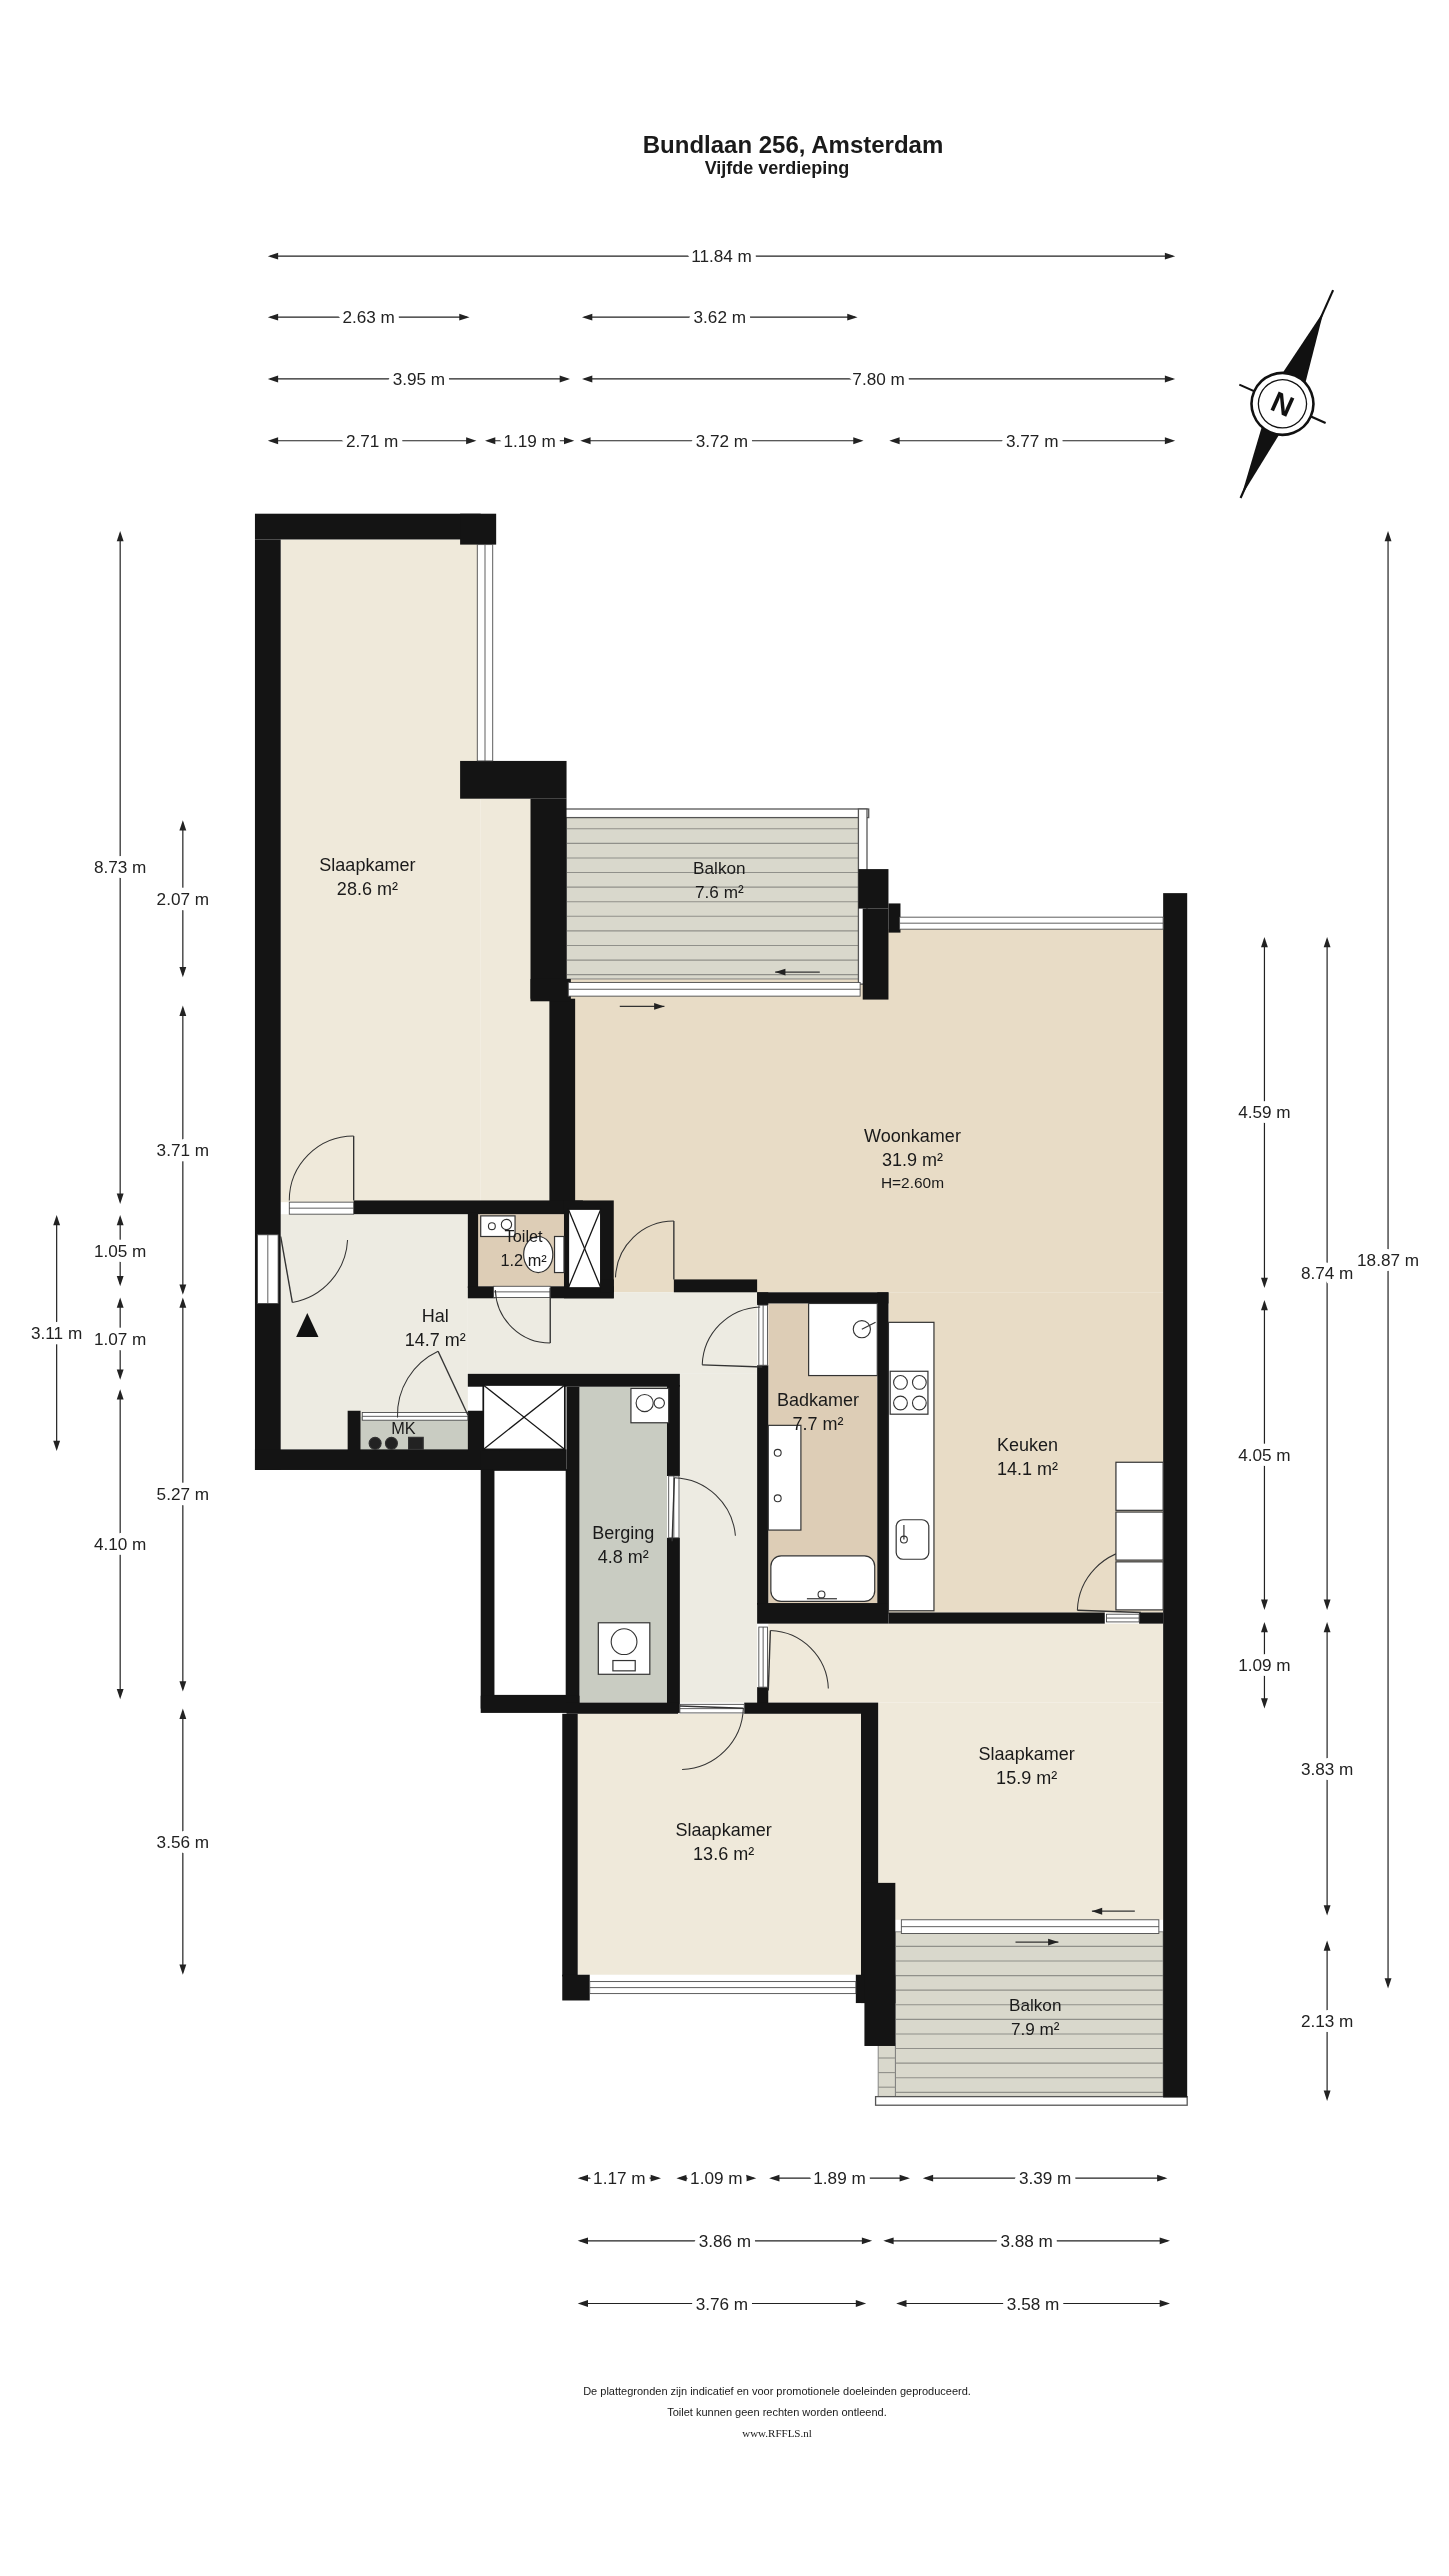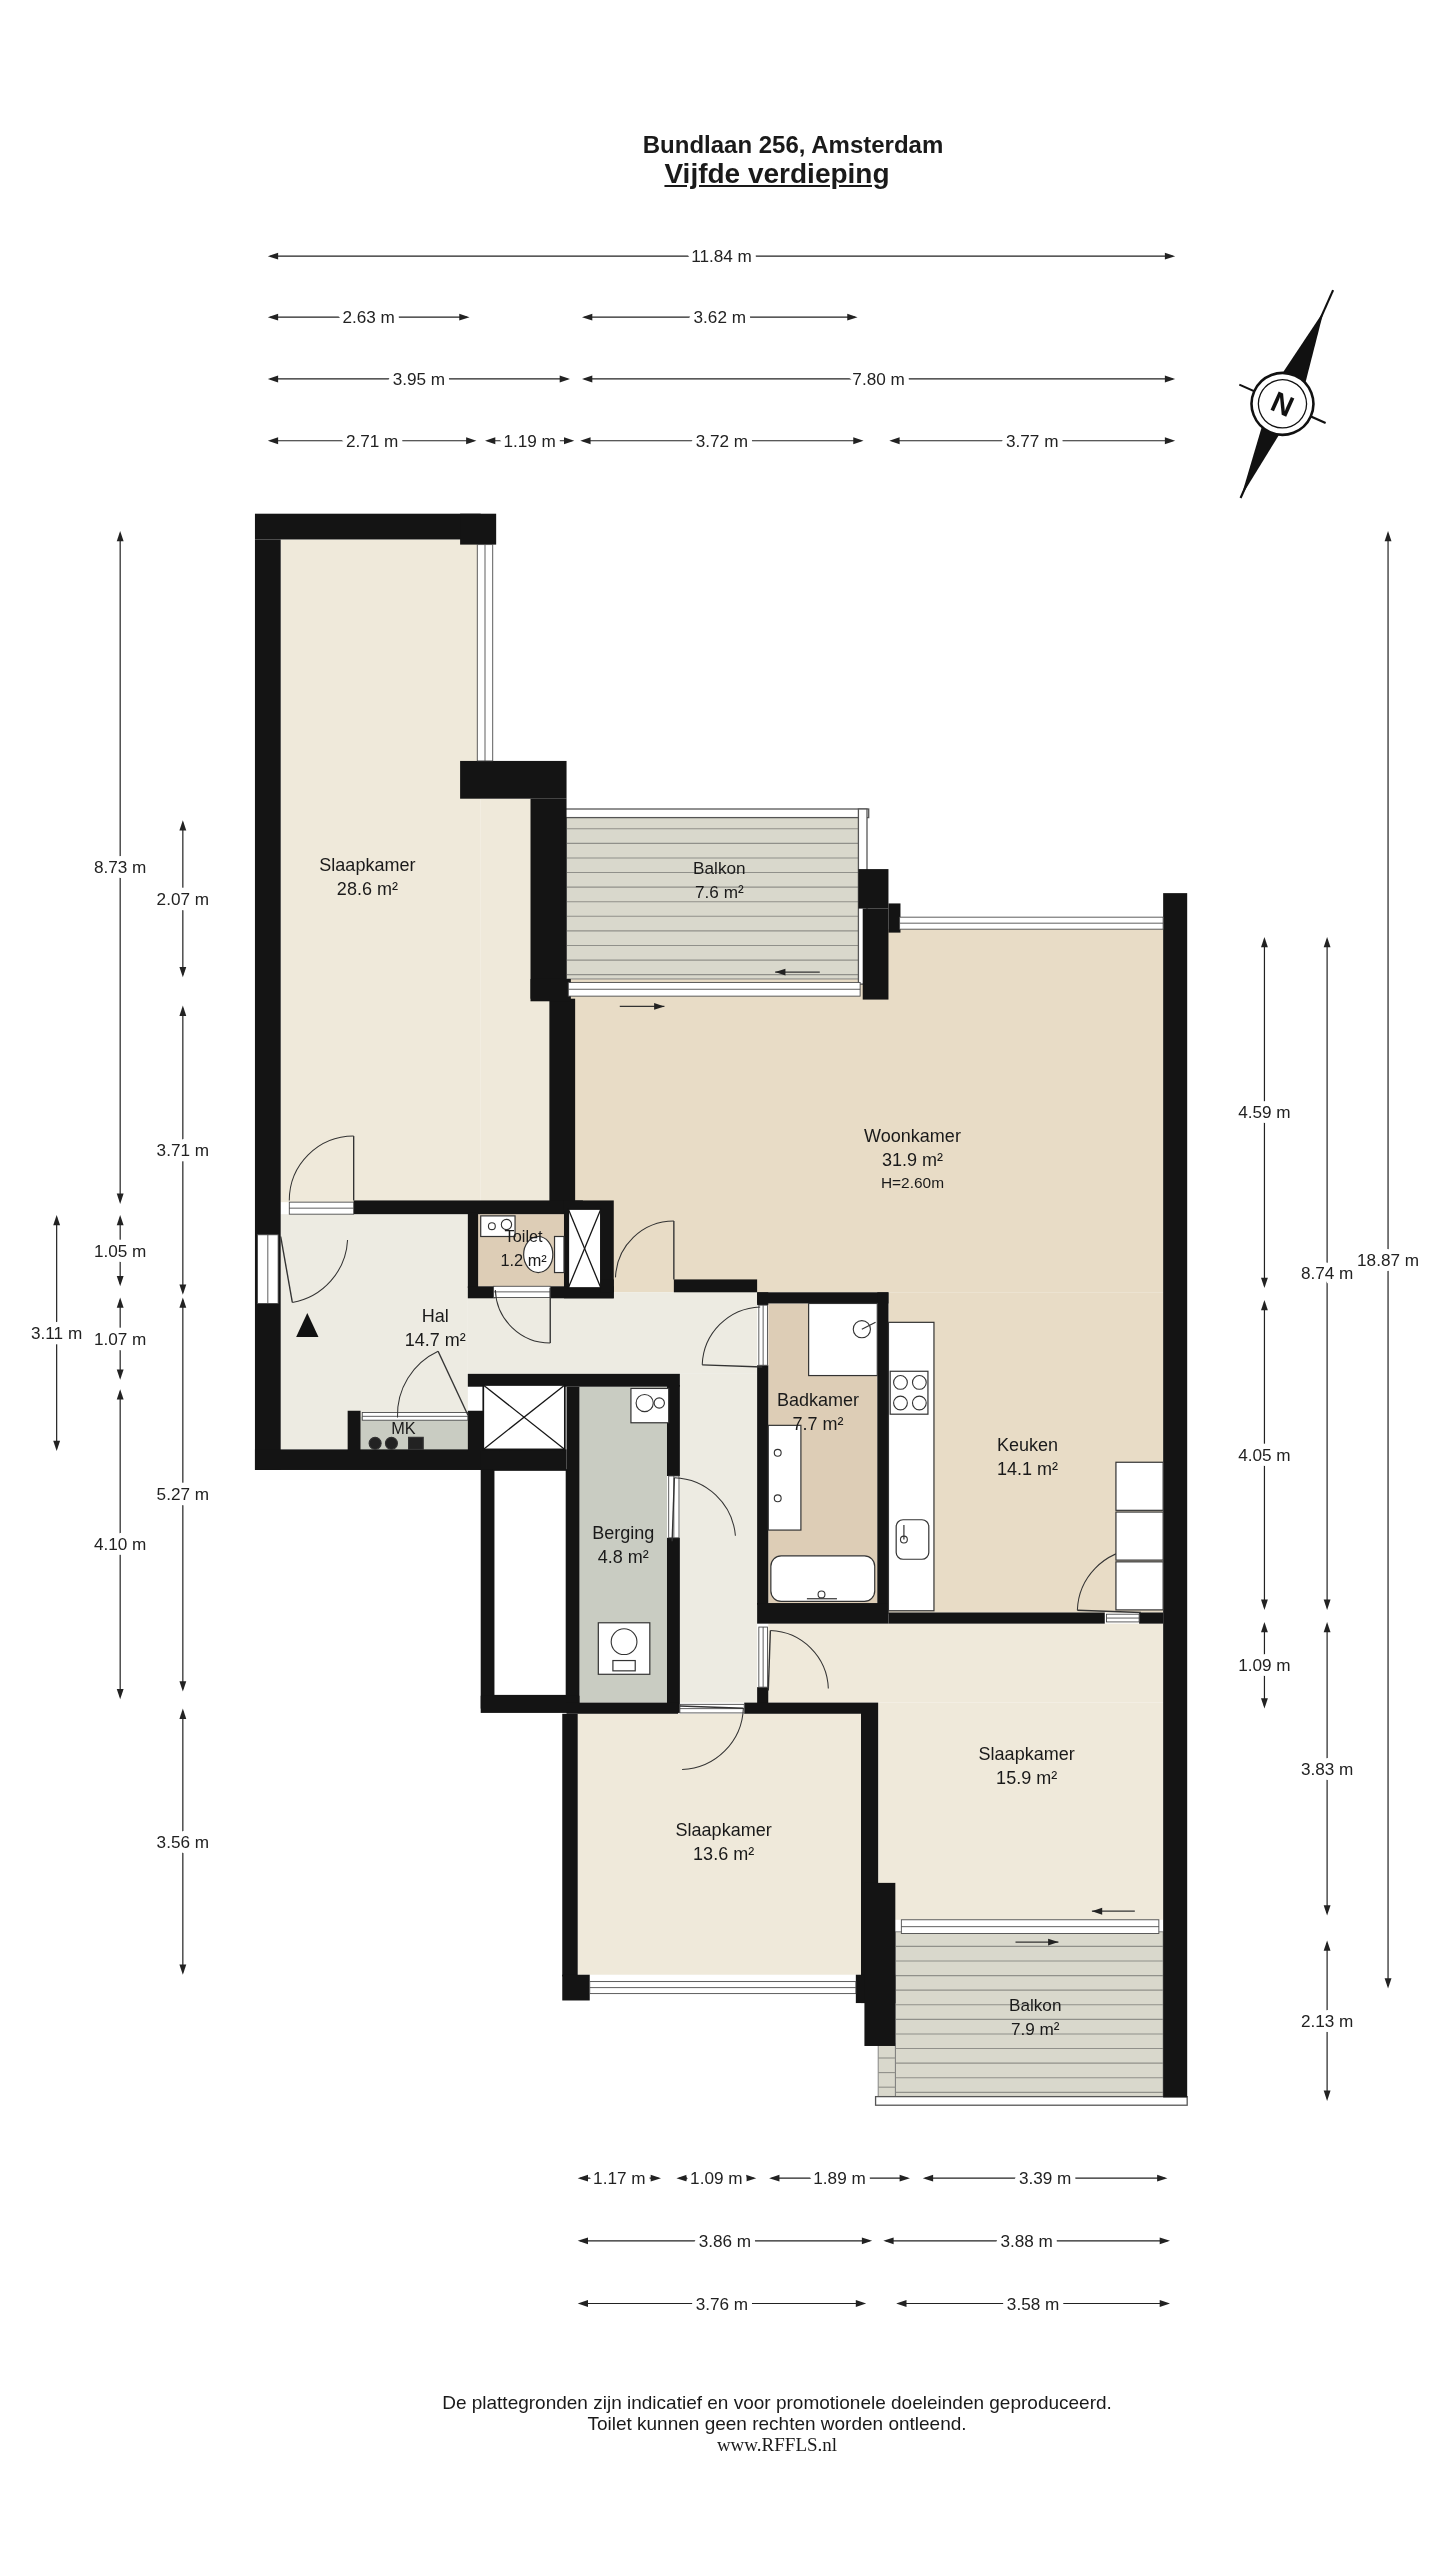--- a/index.html
+++ b/index.html
@@ -1,22 +1,22 @@
 <!DOCTYPE html>
 <html style="font-size:13.7px"><head>
 <meta charset="utf-8">
 <style>
   html,body{margin:0;padding:0;background:#fff;}
   #page{position:relative;width:1449px;height:2576px;background:#fff;overflow:hidden;
         font-family:"Liberation Sans","DejaVu Sans",sans-serif;color:#1a1a1a;}
   #plan-svg{position:absolute;left:0;top:0;}
   .hdr{position:absolute;left:777px;transform:translateX(-50%);text-align:center;white-space:nowrap;}
   #title{top:131px;font-size:24px;font-weight:bold;margin-left:16px;}
-  #subtitle{top:158px;font-size:28px;font-weight:bold;text-decoration:underline;}
-  .ftr{position:absolute;left:777px;transform:translateX(-50%);text-align:left;font-size:19px;white-space:nowrap;margin-top:7px;}
+  #subtitle{top:158px;font-size:18px;font-weight:bold;}
+  .ftr{position:absolute;left:777px;transform:translateX(-50%);text-align:left;font-size:11px;white-space:nowrap;}
   #f1{top:2385px;} #f2{top:2406px;} #f3{top:2427px;font-family:Liberation Serif, serif;}
 </style>
 </head>
 <body>
 
 <div id="page">
   <div id="title" class="hdr">Bundlaan 256, Amsterdam</div>
   <div id="subtitle" class="hdr">Vijfde verdieping</div>
   <svg id="plan-svg" width="1449" height="2576" viewBox="0 0 1688 3000" xmlns="http://www.w3.org/2000/svg">
       <rect x="658" y="1082" width="697" height="423" fill="#e8dcc6"></rect>

